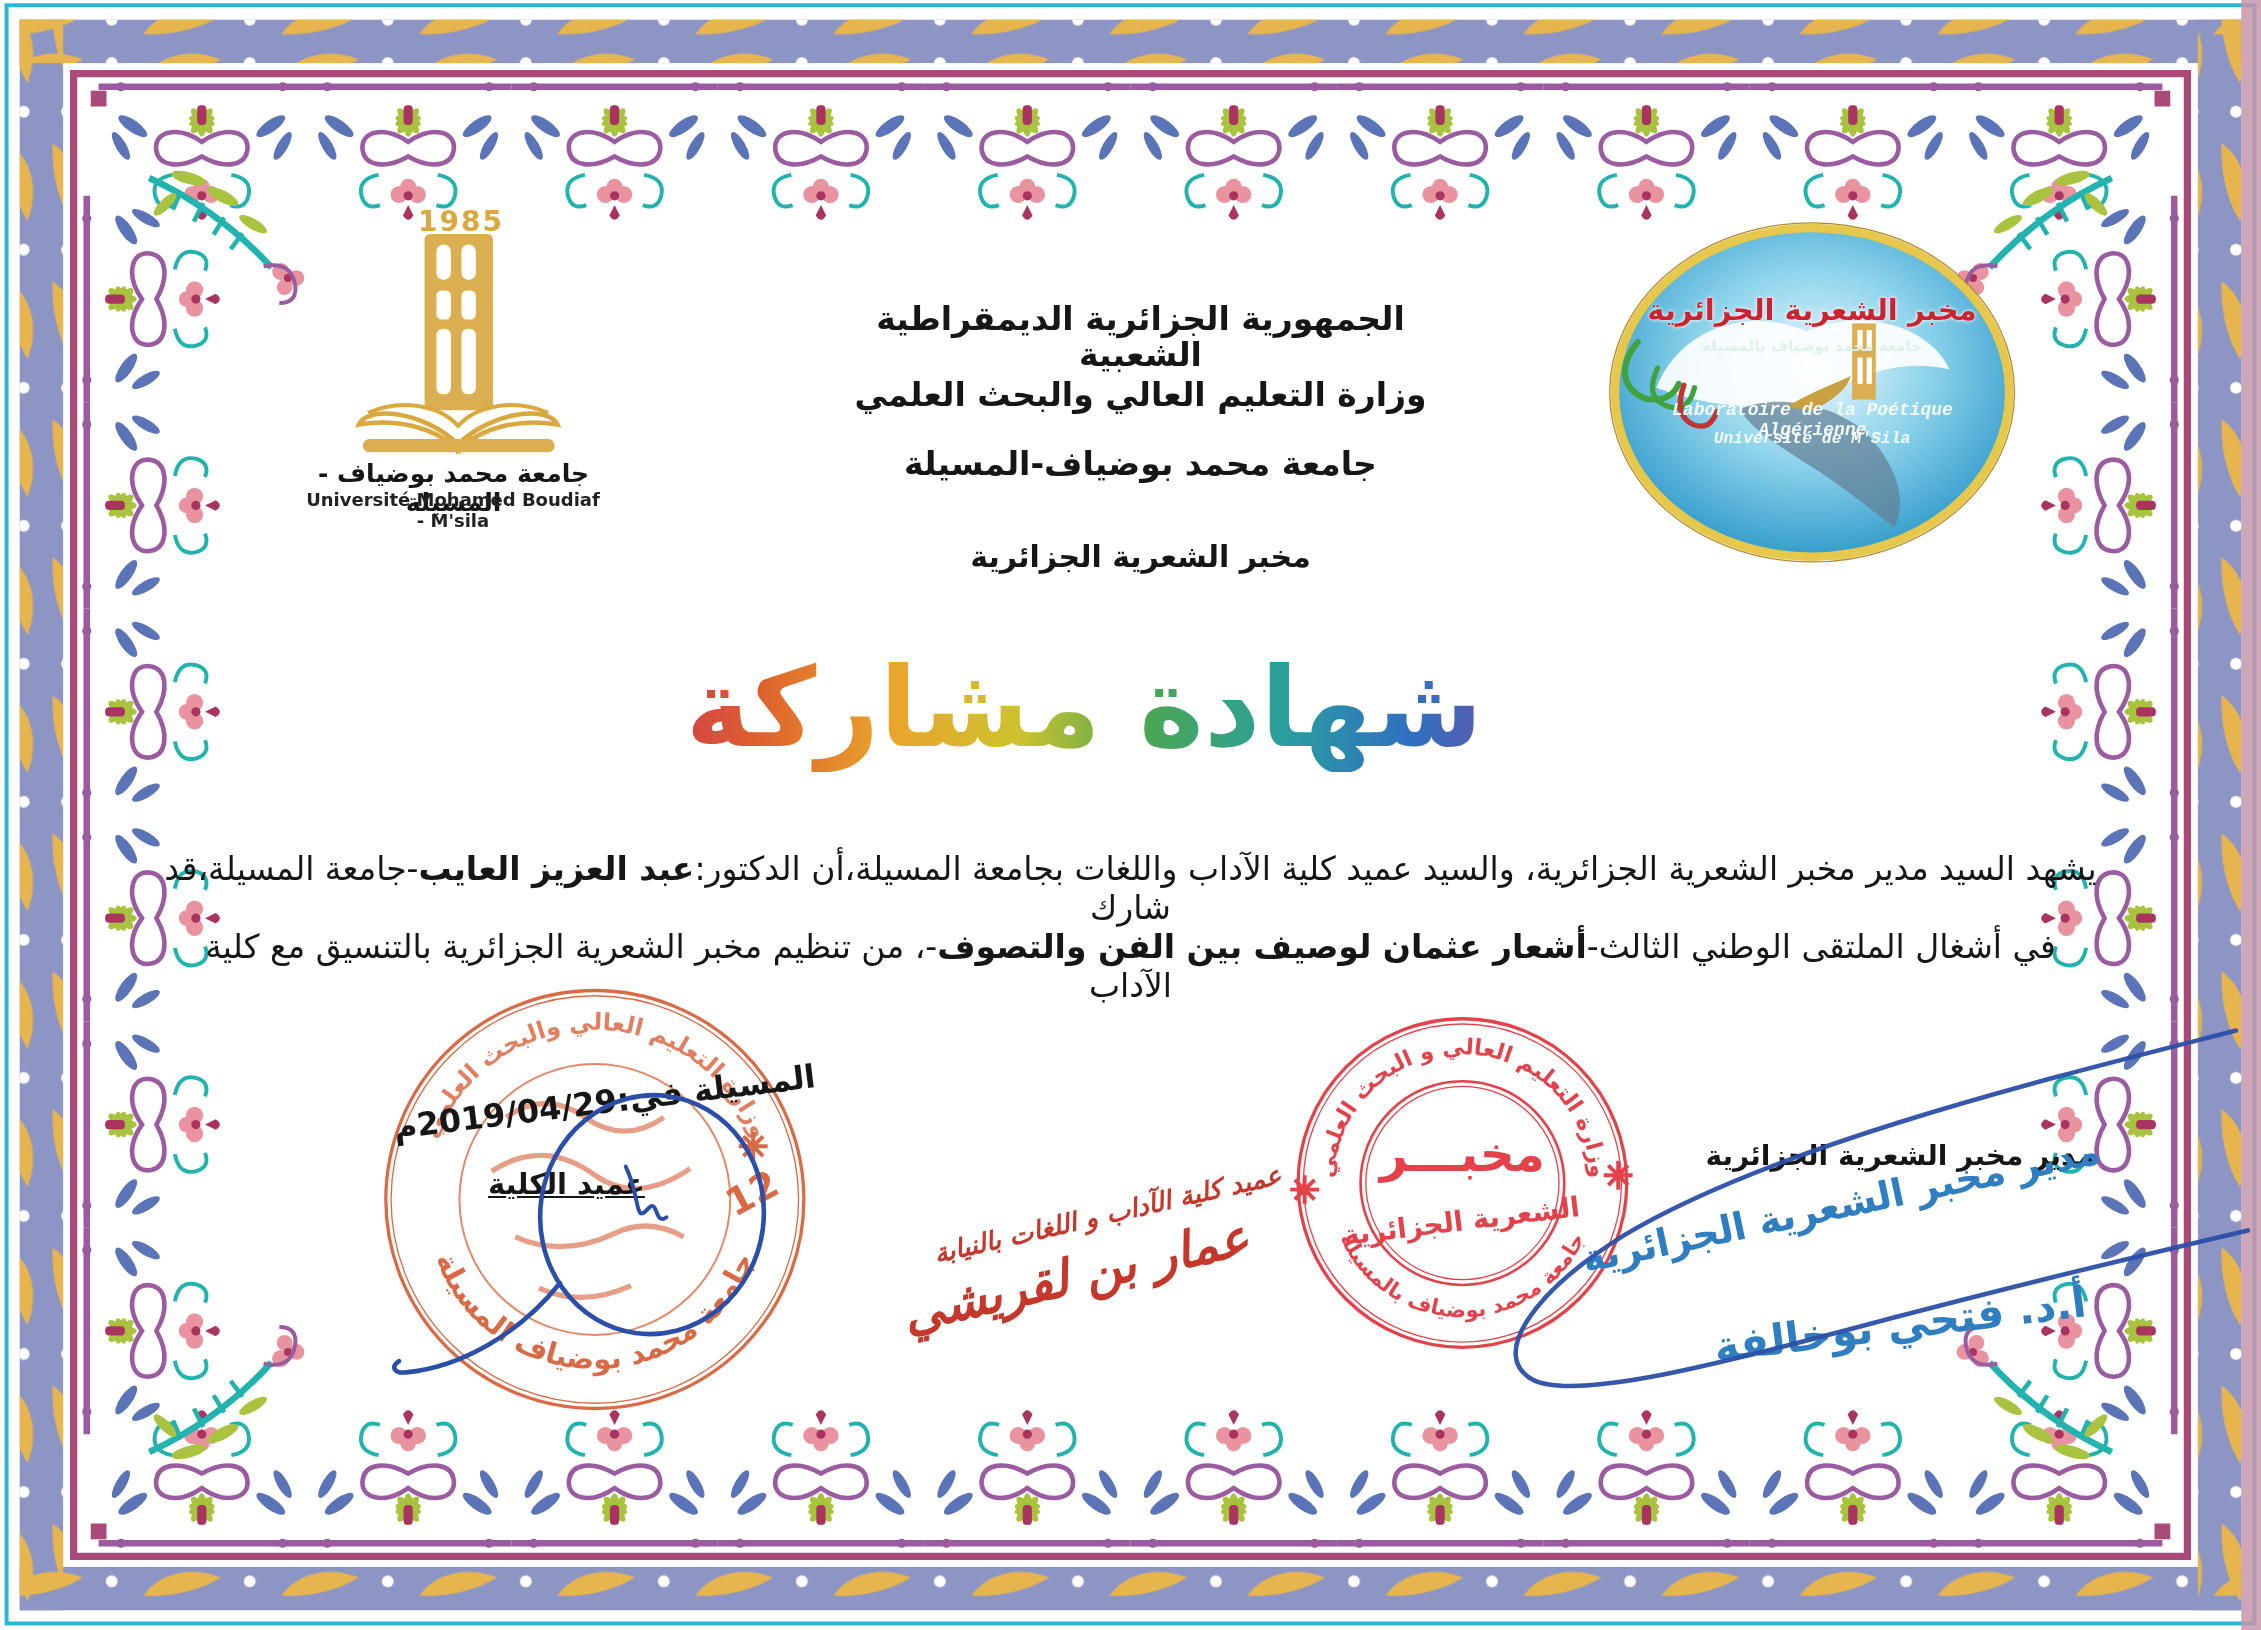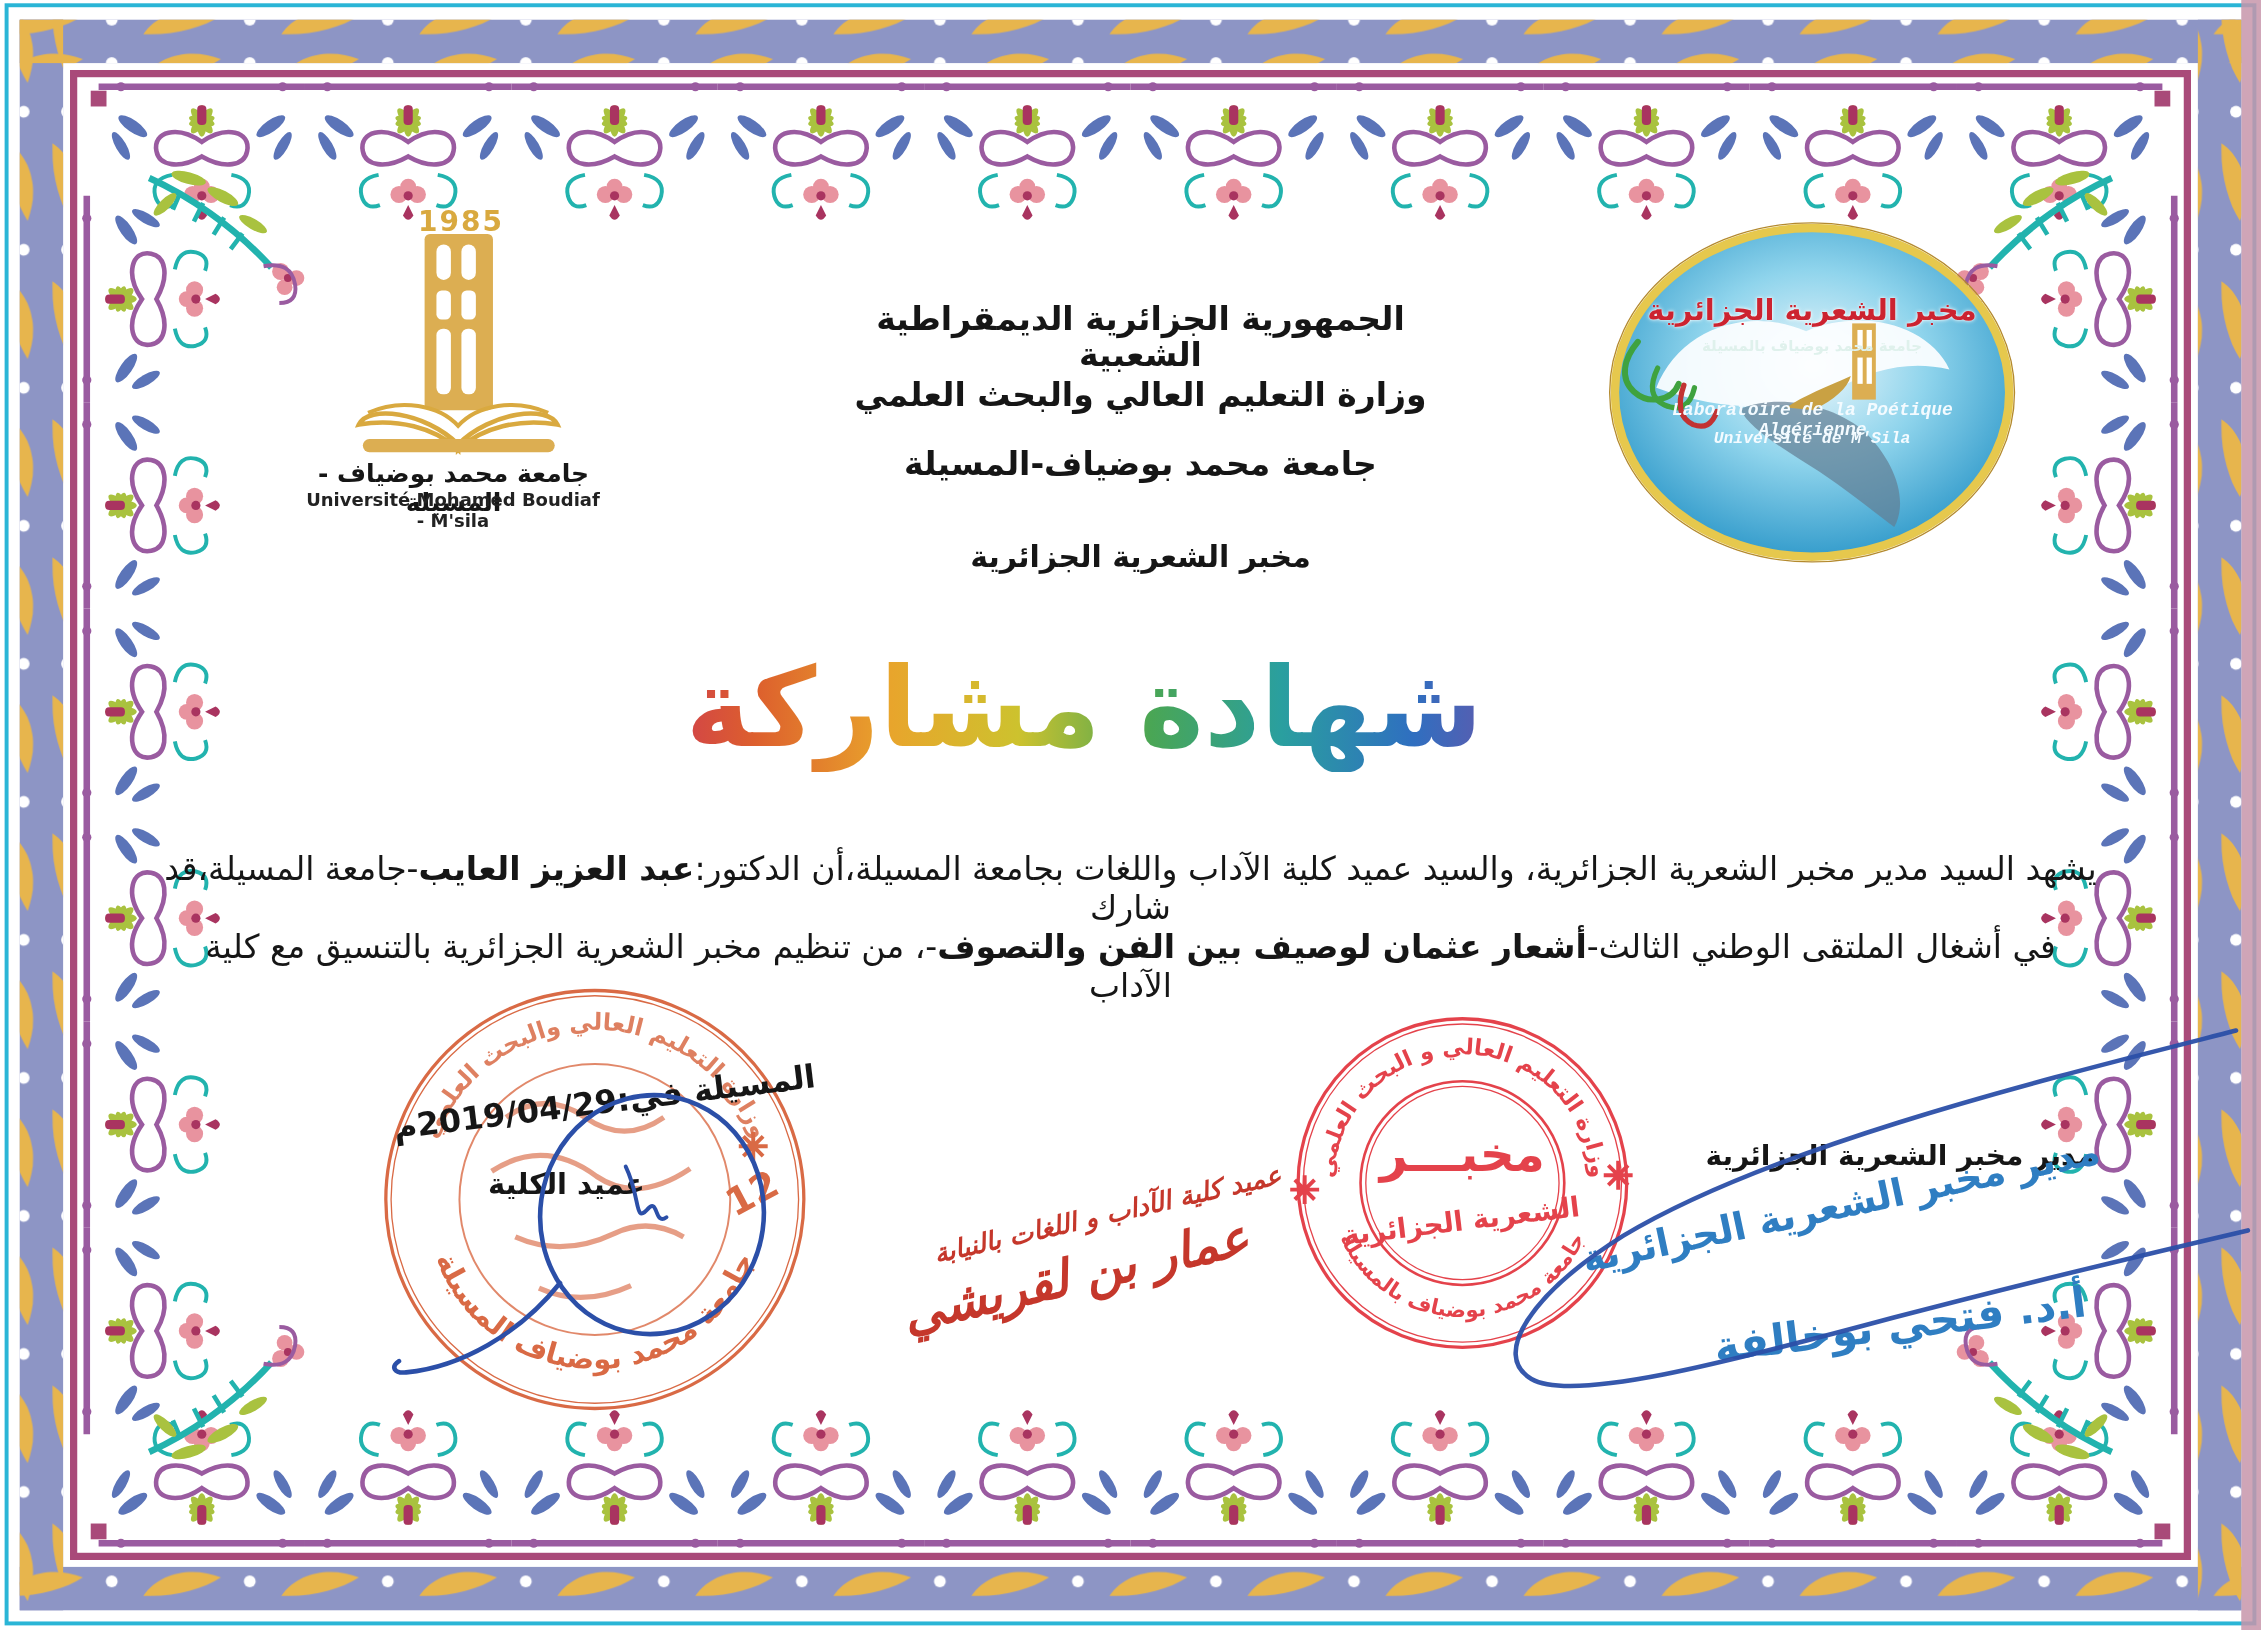--- a/index.html
+++ b/index.html
@@ -18,21 +18,21 @@
     font-weight:700;font-size:110px;letter-spacing:2.6px;
     background:linear-gradient(90deg,#c9305c,#dd5f2d,#e9a42c,#cdc22e,#4aa654,#2a9f9f,#2f6fc0,#7b4ea3);
     -webkit-background-clip:text;background-clip:text;color:transparent;
   }
   .body-line{font-size:33px;font-weight:500;}
   .body-line b{font-weight:800;}
   .uni-ar{font-weight:700;font-size:25px;}
   .uni-fr{font-weight:700;font-size:18px;color:#222;}
   .year{font-weight:700;font-size:28px;letter-spacing:2px;color:var(--c-logoGold,#d9a93f);}
   .date-line{font-size:32px;font-weight:600;transform:rotate(-7deg);}
-  .dean{font-size:29px;font-weight:700;}
+  .dean{font-size:29px;font-weight:700;text-decoration:underline;}
   .red-sig{color:var(--c-handRed,#c5372b);transform:rotate(-13deg);font-style:italic;}
   .red-sig .l1{font-size:26px;font-weight:600;letter-spacing:0.7px;}
   .red-sig .l2{font-size:50px;font-weight:700;margin-top:9.2px;margin-right:46px;}
   .r-printed{font-size:28px;font-weight:700;}
   .r-hand{font-size:38px;font-weight:700;color:var(--c-handBlue,#2f7ec2);transform:rotate(-12deg);}
   .r-name{font-size:42px;font-weight:700;color:var(--c-handBlue,#2f7ec2);transform:rotate(-7deg);}
   .lab-title{font-size:29px;font-weight:800;color:var(--c-labTitleRed,#cc2330);text-shadow:0 0 4px #ffffff,0 0 1.3px #ffffff;}
   .lab-sub{font-size:15px;font-weight:600;color:#dff1ec;}
   .lab-fr{font-family:Liberation Mono, monospace;font-style:italic;font-weight:700;color:#f4fbff;}
 </style>

